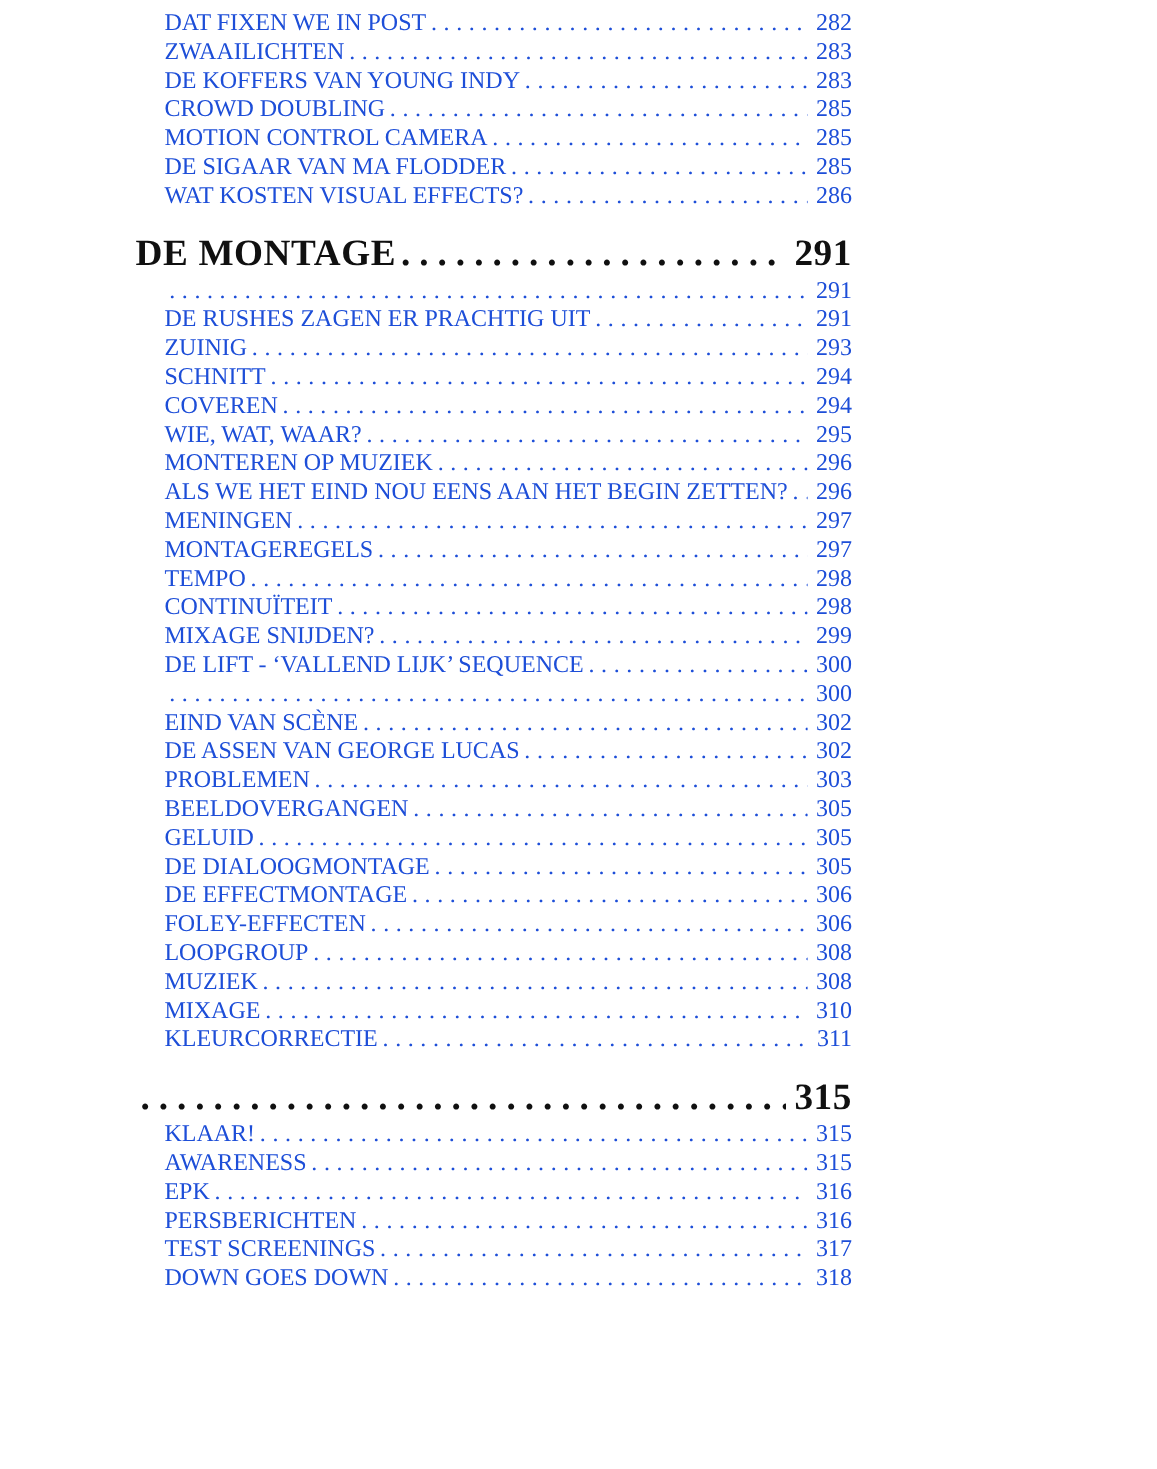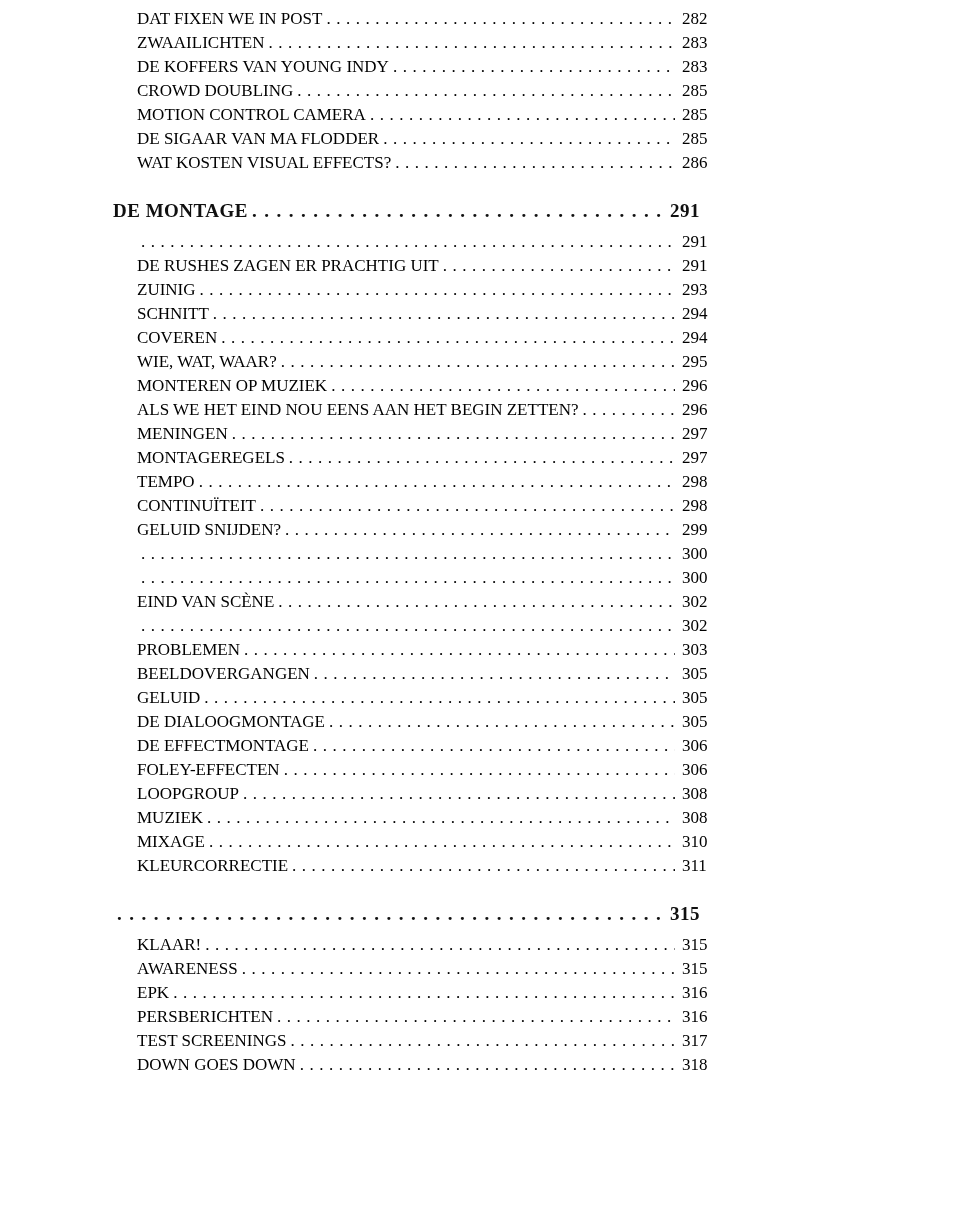--- a/index.html
+++ b/index.html
@@ -19,29 +19,29 @@
   .section { margin: 0; }
   .row {
     display: flex;
     align-items: baseline;
     white-space: nowrap;
   }
   .entry-row {
     height: 24px;
     line-height: 24px;
     padding-left: 24px;
-    font-size: 17px;
-    color: #000000;
+    font-size: 20px;
+    color: #1d4ed8;
   }
   .heading-row {
     margin-top: 20px;
     margin-bottom: 3px;
     height: 32px;
     line-height: 32px;
-    font-size: 19px;
+    font-size: 31px;
     font-weight: bold;
     color: #101010;
     letter-spacing: 0.5px;
   }
   .title { flex: 0 0 auto; }
   .dots {
     flex: 1 1 auto;
     overflow: hidden;
     margin: 0 7px 0 4px;
     min-width: 12px;
@@ -183,42 +183,44 @@
     <span class="pagenum">298</span>
   </div>
 
   <div class="row entry-row">
     <span class="title">CONTINUÏTEIT</span>
     <span class="dots"></span>
     <span class="pagenum">298</span>
   </div>
 
   <div class="row entry-row">
-    <span class="title">GELUID SNIJDEN?</span>
+    <span class="title">MIXAGE SNIJDEN?</span>
     <span class="dots"></span>
     <span class="pagenum">299</span>
   </div>
 
   <div class="row entry-row">
+    <span class="title">DE LIFT - ‘VALLEND LIJK’ SEQUENCE</span>
     <span class="dots"></span>
     <span class="pagenum">300</span>
   </div>
 
   <div class="row entry-row">
     <span class="dots"></span>
     <span class="pagenum">300</span>
   </div>
 
   <div class="row entry-row">
     <span class="title">EIND VAN SCÈNE</span>
     <span class="dots"></span>
     <span class="pagenum">302</span>
   </div>
 
   <div class="row entry-row">
+    <span class="title">DE ASSEN VAN GEORGE LUCAS</span>
     <span class="dots"></span>
     <span class="pagenum">302</span>
   </div>
 
   <div class="row entry-row">
     <span class="title">PROBLEMEN</span>
     <span class="dots"></span>
     <span class="pagenum">303</span>
   </div>
 

